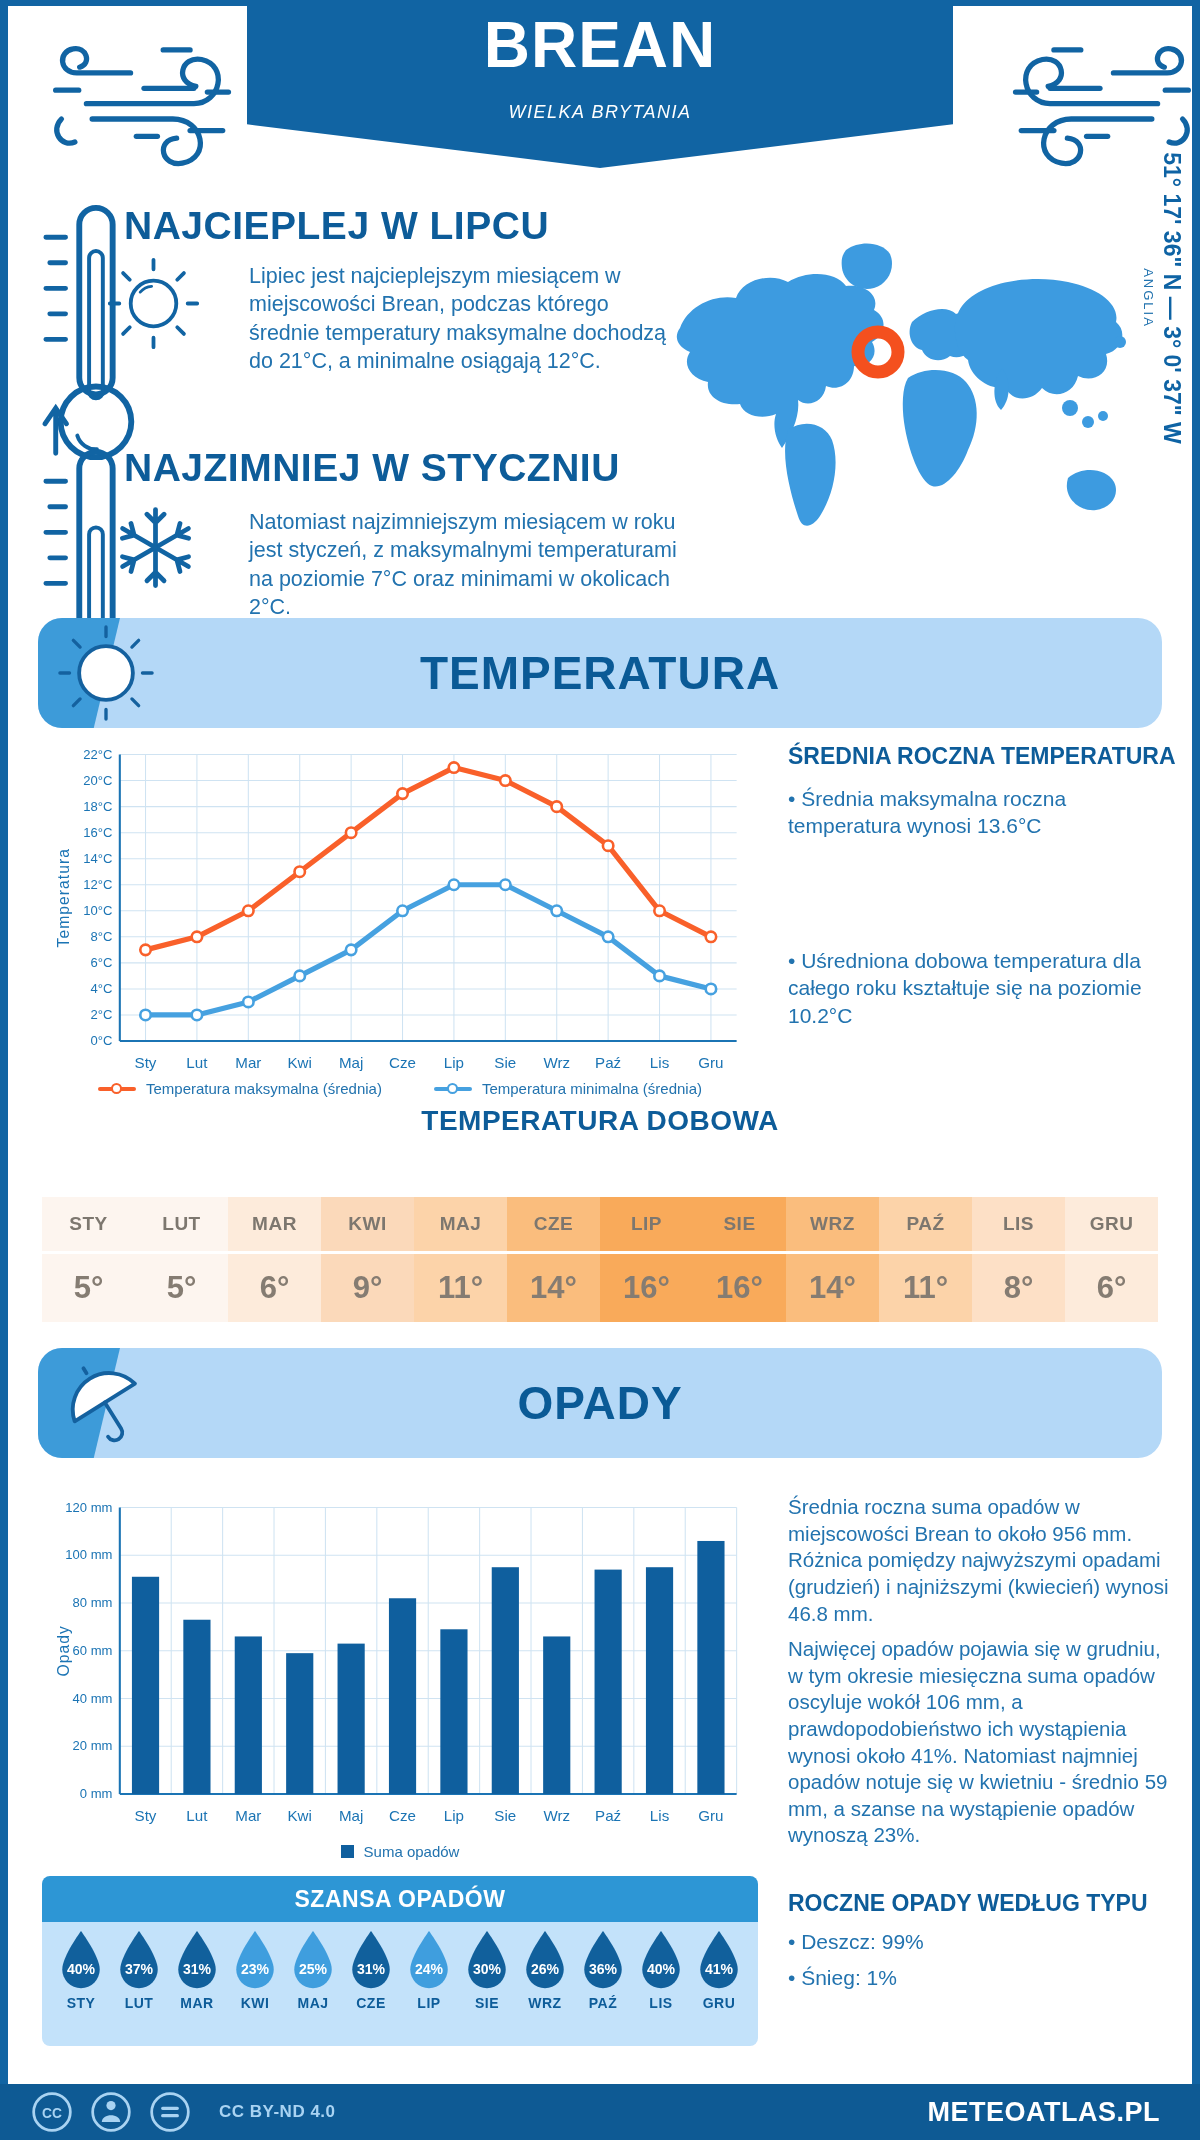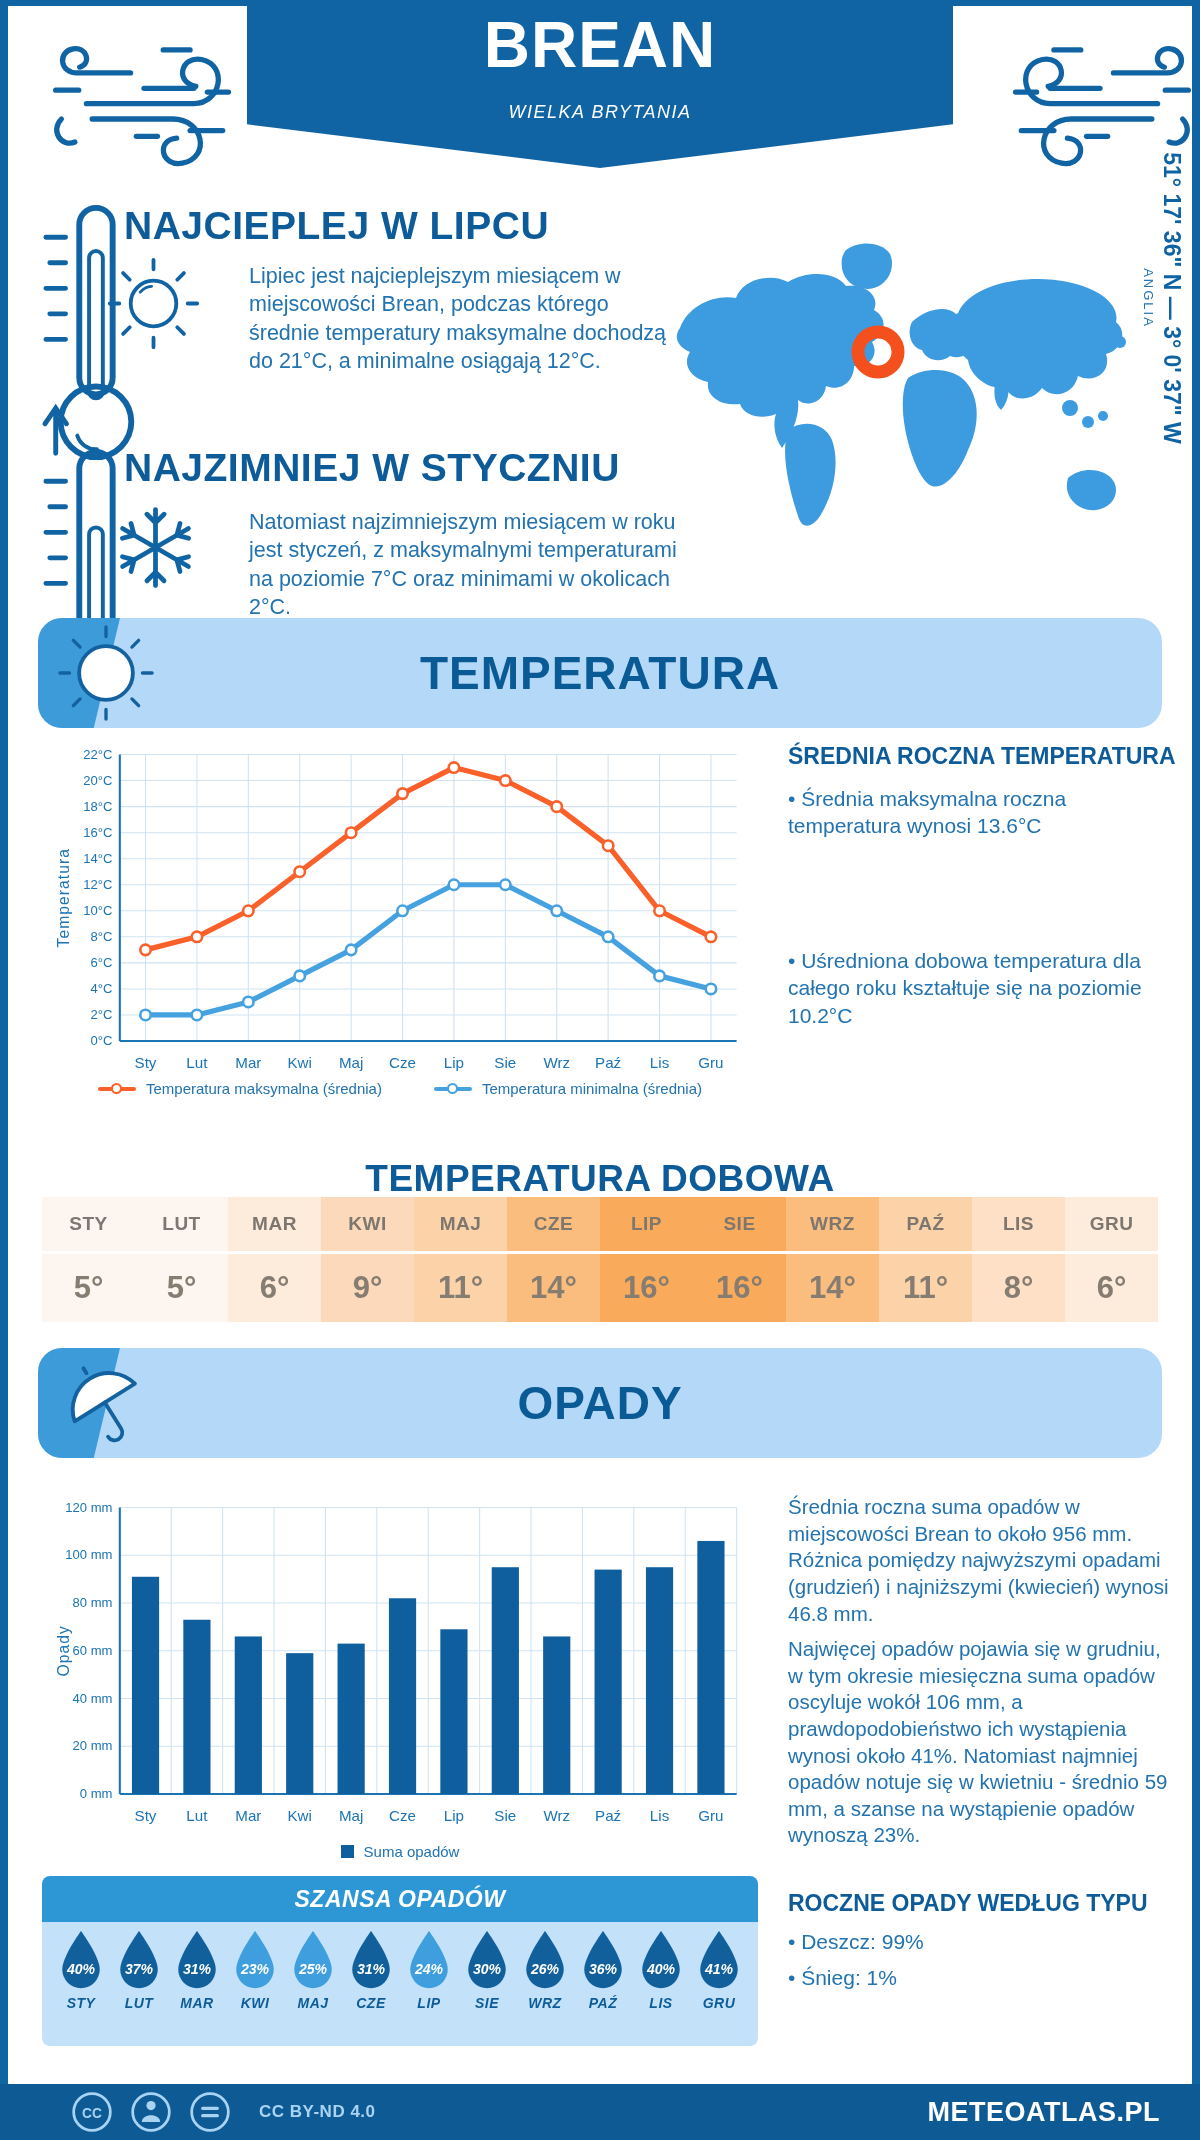--- a/index.html
+++ b/index.html
@@ -51,45 +51,45 @@
   .lgline{position:relative;width:38px;height:4px;border-radius:2px;display:inline-block;}
   .lgdot{position:absolute;left:13px;top:-4px;width:7px;height:7px;background:#fff;border:2.5px solid;border-radius:50%;}
   .lgswatch{width:13px;height:13px;display:inline-block;}
   .lgtext{font-size:15px;color:#2273af;}
 
   
   .col-head{position:absolute;font-size:23px;font-weight:bold;color:#0d5c99;}
   .col-text{position:absolute;font-size:21px;line-height:1.3;color:#2273af;}
 
   
-  .daily-head{position:absolute;left:0;right:0;top:1158px;text-align:center;font-size:37px;
+  .daily-head{position:absolute;left:0;right:0;top:1105px;text-align:center;font-size:28px;
               font-weight:bold;color:#0d5c99;letter-spacing:0.5px;}
   .daily-table{position:absolute;left:42px;top:1197px;width:1116px;}
   .trow{display:grid;grid-template-columns:repeat(12,1fr);}
   .trow-months{margin-bottom:3px;}
   .tcell{display:flex;align-items:center;justify-content:center;}
   .tmonth{height:54px;font-size:19px;font-weight:bold;color:#7d776f;letter-spacing:0.5px;}
   .tval{height:68px;font-size:31px;font-weight:bold;color:#857c72;}
 
   
-  .chance{position:absolute;left:42px;top:1876px;width:716px;font-style:italic;}
+  .chance{position:absolute;left:42px;top:1876px;width:716px;}
   .chance-head{height:46px;background:#2d96d5;border-radius:8px 8px 0 0;display:flex;
                align-items:center;justify-content:center;color:#fff;font-size:23px;
                font-weight:bold;letter-spacing:0.5px;}
   .chance-body{height:124px;background:#c3e2fa;border-radius:0 0 8px 8px;display:grid;
                grid-template-columns:repeat(12,1fr);padding:8px 10px 0;box-sizing:border-box;}
   .dropcol{text-align:center;}
   .drop{width:48px;height:60px;}
   .droppct{font-size:15px;font-weight:bold;fill:#ffffff;font-family:"Liberation Sans",sans-serif;}
   .dropmonth{margin-top:1px;font-size:14px;font-weight:bold;color:#0d5c99;letter-spacing:0.5px;}
 
   
   .footer{position:absolute;left:0;right:0;bottom:0;height:56px;background:#0e5a94;display:flex;
           align-items:center;z-index:60;}
-  .cc-group{display:flex;align-items:center;gap:15px;padding-left:70px;}
+  .cc-group{display:flex;align-items:center;gap:15px;padding-left:30px;}
   .cc-label{margin-left:12px;font-size:17px;font-weight:bold;color:#a9d3f2;letter-spacing:0.5px;}
   .site{margin-left:auto;padding-right:40px;font-size:27px;font-weight:bold;color:#ffffff;letter-spacing:0.5px;}
 </style>
 </head>
 <body>
 
 <div class="page">
   <div class="edge edge-left"></div>
   <div class="edge edge-right"></div>
   <div class="edge edge-top"></div>

